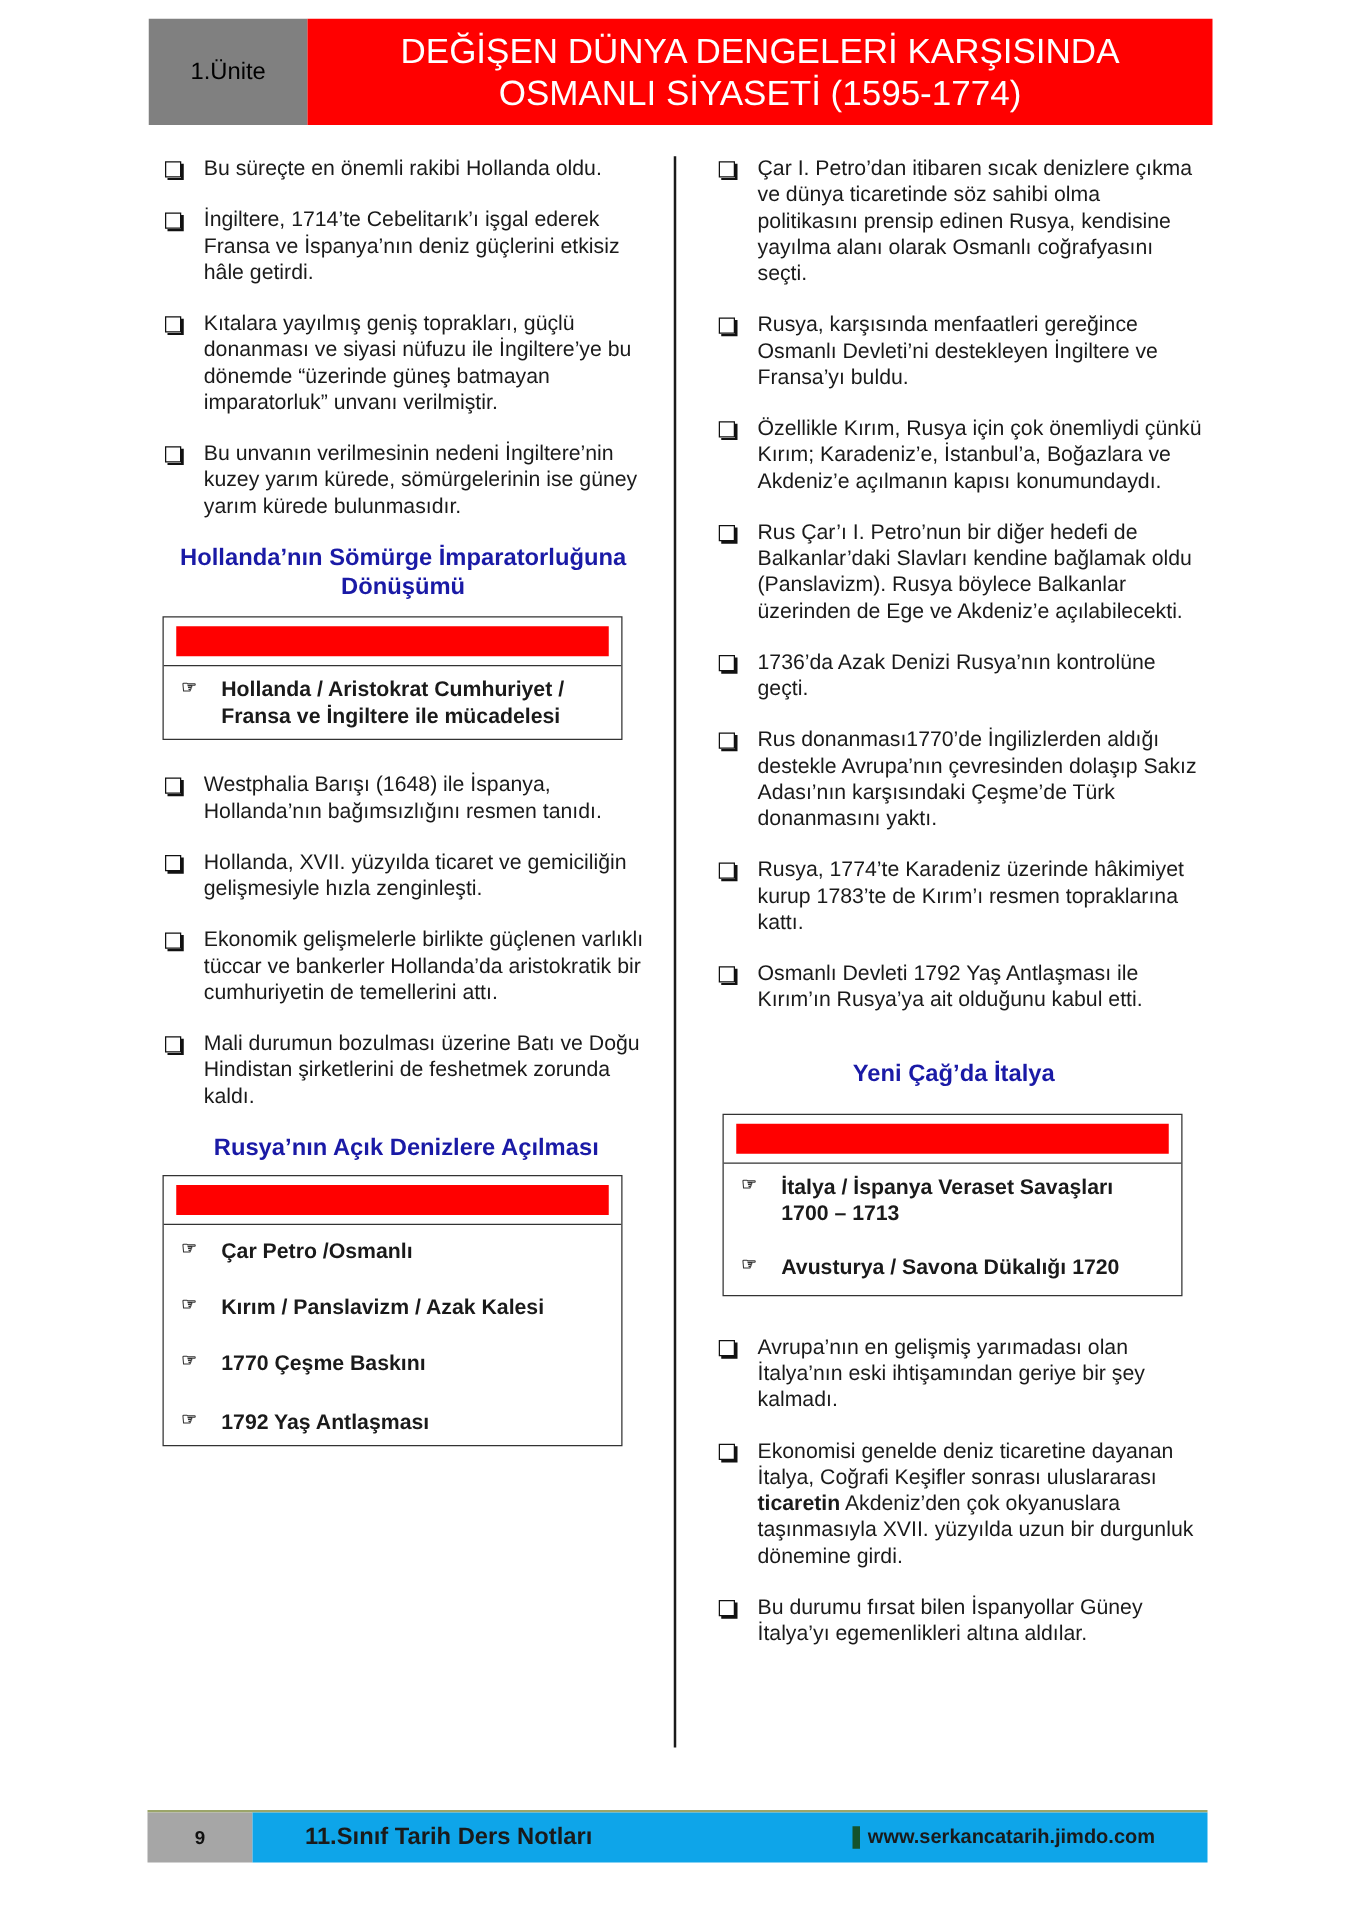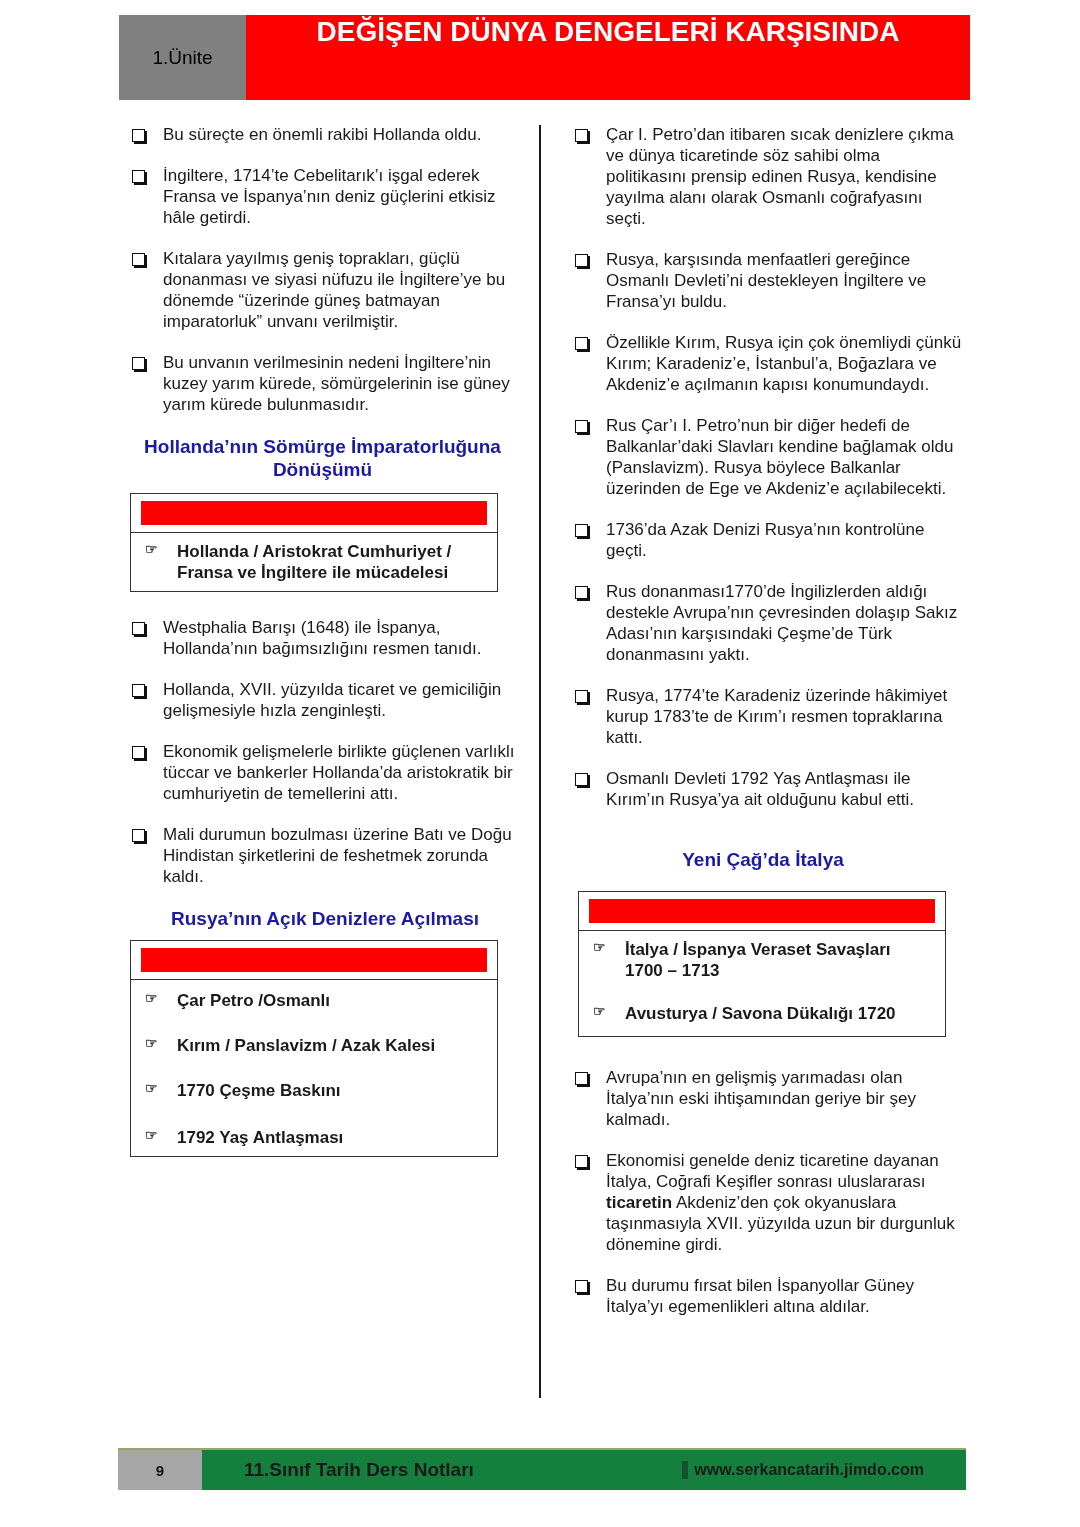--- a/index.html
+++ b/index.html
@@ -4,22 +4,22 @@
 <style>
   html, body { margin: 0; padding: 0; background: #ffffff; }
   body { width: 1080px; height: 1527px; position: relative; overflow: hidden;
          font-family: "Liberation Sans", sans-serif; color: #1a1a1a; }
 
   
   .hdr-unit { position: absolute; left: 119px; top: 15px; width: 127px; height: 85px;
               background: #808080; color: #000000; font-weight: normal; font-size: 19px;
               display: flex; align-items: center; justify-content: center; }
   .hdr-title { position: absolute; left: 246px; top: 15px; width: 724px; height: 85px;
-               background: #ff0000; color: #ffffff; font-weight: bold; font-size: 28px;
-               line-height: 34px; text-align: center; display: flex; flex-direction: row;
+               background: #ff0000; color: #ffffff; font-weight: normal; font-size: 28px;
+               line-height: 34px; text-align: center; display: flex; flex-direction: column;
                justify-content: center; }
 
   
   .col { position: absolute; top: 124px; }
   .col-left { left: 130px; width: 400px; }
   .col-right { left: 573px; width: 390px; }
   .divider { position: absolute; left: 539px; top: 125px; width: 2px; height: 1273px; background: #1a1a1a; }
 
   .bullet { display: flex; font-size: 17px; line-height: 21px; margin-bottom: 20px; justify-content: space-between; }
   .bullet .box { flex: 0 0 auto; width: 11px; height: 11px; border: 1.5px solid #111;
@@ -36,31 +36,32 @@
   .keybox .items { padding: 8px 14px 8px 14px; }
   .keyitem { display: flex; font-weight: bold; font-size: 17px; line-height: 21px; }
   .keyitem .hand { flex: 0 0 auto; width: 22px; font-size: 14px; color: #333; margin-top: -2px; }
   .keyitem .ktxt { margin-left: 10px; flex: 1; }
 
   
   .ftr { position: absolute; left: 118px; top: 1448px; width: 848px; height: 40px;
          border-top: 2px solid #9ba56a; display: flex; }
   .ftr-page { width: 84px; background: #a6a6a6; color: #111; font-weight: bold; font-size: 15px;
               display: flex; align-items: center; justify-content: center; }
-  .ftr-band { flex: 1; background: #15803d; display: flex; align-items: center;
+  .ftr-band { flex: 1; background: #0ea5e9; display: flex; align-items: center;
               justify-content: space-between; padding: 0 42px 0 42px; }
   .ftr-title { font-weight: bold; font-size: 19px; color: #1a1a1a; }
   .ftr-url { font-weight: bold; font-size: 16px; color: #1a1a1a; border-left: 6px solid #14532d; padding-left: 6px; }
 </style>
 </head>
 <body>
 
 <div class="hdr-unit">1.Ünite</div>
 <div class="hdr-title">
   <div>DEĞİŞEN DÜNYA DENGELERİ KARŞISINDA</div>
+  <div>OSMANLI SİYASETİ (1595-1774)</div>
 </div>
 
 <div class="col col-left">
   <div class="bullet">
     <span class="box"></span>
     <span class="txt">Bu süreçte en önemli rakibi Hollanda oldu.</span>
   </div>
   <div class="bullet">
     <span class="box"></span>
     <span class="txt">İngiltere, 1714’te Cebelitarık’ı işgal ederek Fransa ve İspanya’nın deniz güçlerini etkisiz hâle getirdi.</span>

